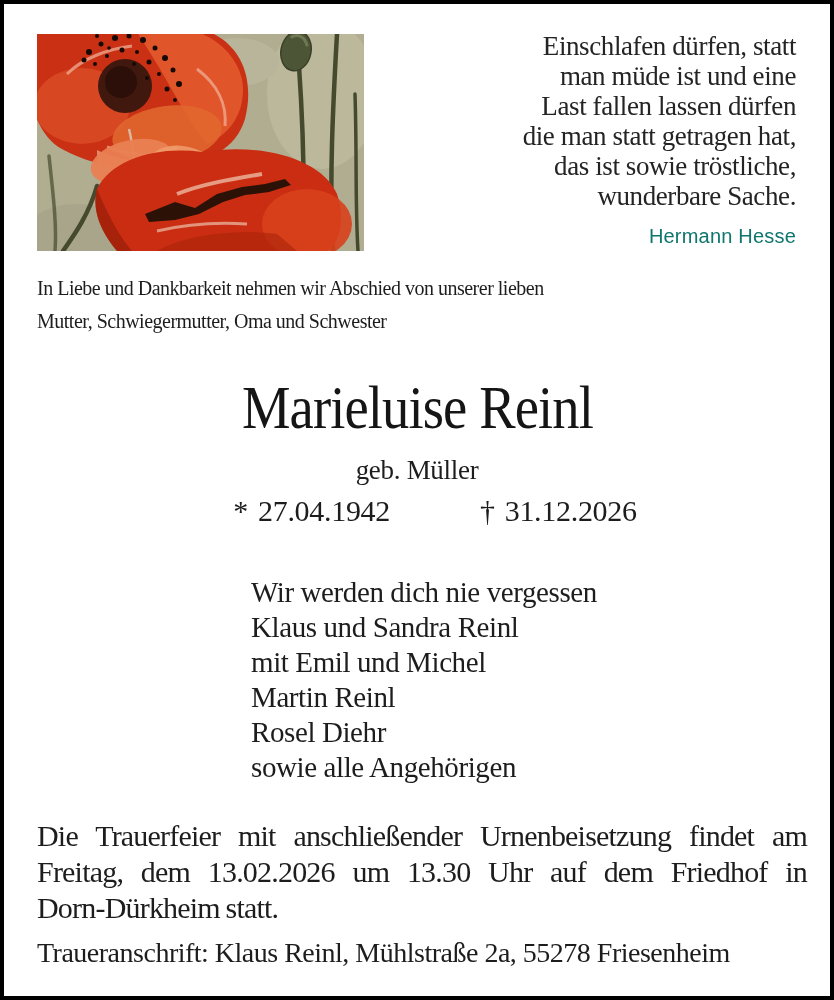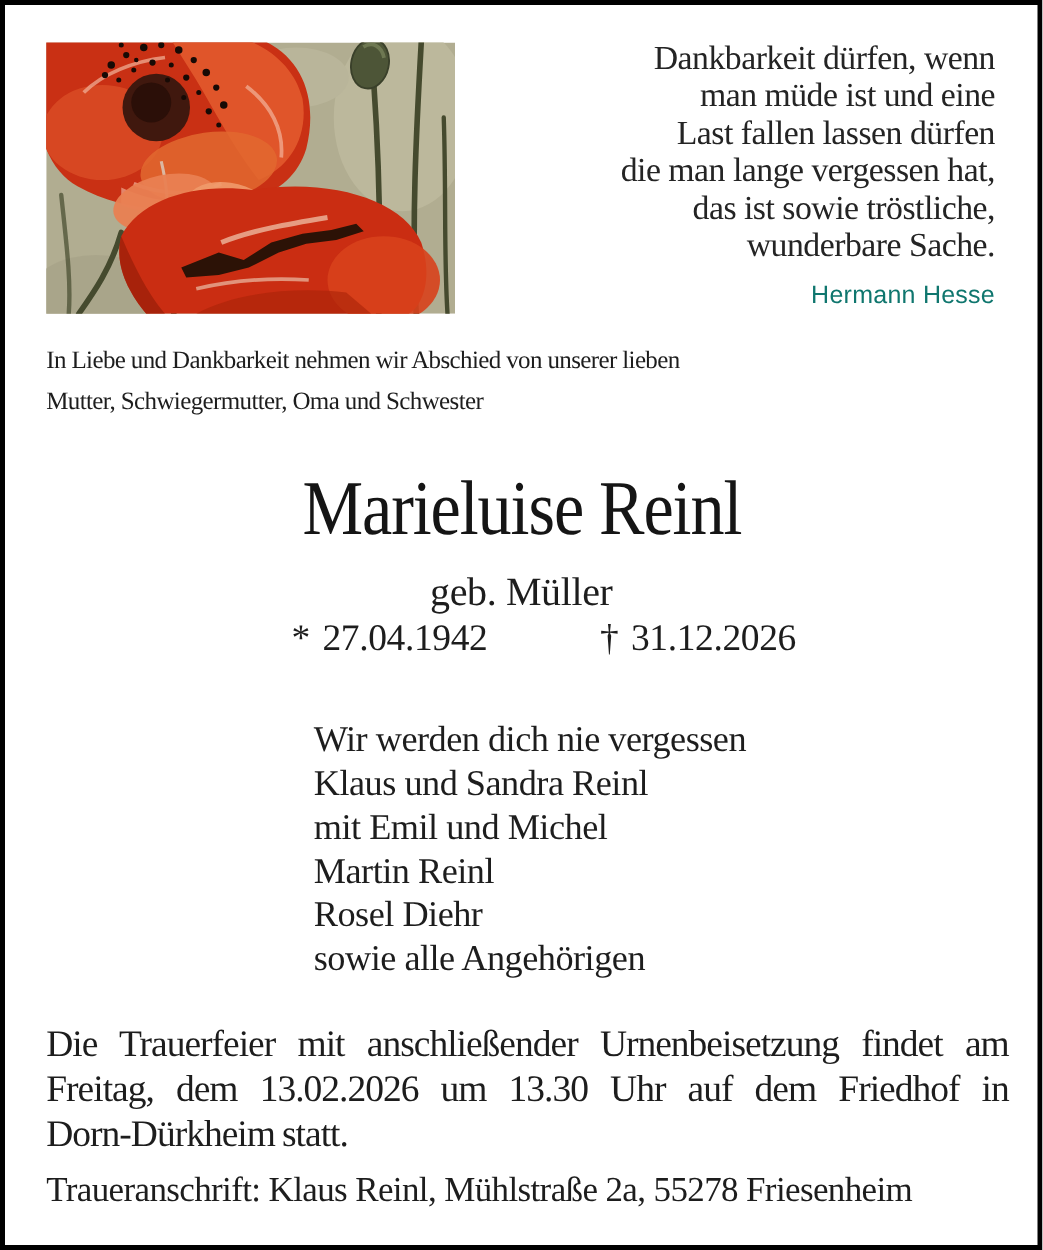--- a/index.html
+++ b/index.html
@@ -34,21 +34,21 @@
   }
   .name{
     position:absolute;left:0;right:0;top:368px;
     text-align:center;
     font-size:62px;font-weight:400;letter-spacing:-1px;
     color:#151515;
   }
   .name-inner{display:inline-block;transform:scaleX(0.88);transform-origin:center;}
   .maiden{
     position:absolute;left:0;right:0;top:451px;
-    text-align:center;font-size:32px;letter-spacing:-0.3px;
+    text-align:center;font-size:27px;letter-spacing:-0.3px;
   }
   .dates{
     position:absolute;left:0;right:0;top:490px;
     display:flex;justify-content:center;gap:90px;
     font-size:30px;letter-spacing:-0.3px;padding-left:36px;
   }
   .dates .sym{margin-right:10px;}
   .mourners{
     position:absolute;left:247px;top:571px;
     font-size:29px;line-height:35px;letter-spacing:-0.4px;
@@ -137,24 +137,24 @@
       <path d="M60,155 C75,190 85,205 95,217 L80,217 C66,200 54,178 60,155 Z" fill="#9e1f0a" opacity="0.8"></path>
       <ellipse cx="270" cy="190" rx="45" ry="35" fill="#d8411c" opacity="0.9"></ellipse>
       <path d="M120,217 C150,200 200,195 240,200 L260,217 Z" fill="#a82309" opacity="0.6"></path>
       <path d="M140,160 C165,150 195,145 225,140" stroke="#efc2a8" stroke-width="4" opacity="0.75" fill="none"></path>
       <path d="M108,180 L138,168 L158,174 L180,160 L205,153 L228,150 L248,145 L254,151 L232,158 L208,161 L186,168 L162,180 L138,186 L112,188 Z" fill="#2c1206"></path>
       <path d="M120,197 C150,190 180,188 210,190" stroke="#f0d7c2" stroke-width="3" opacity="0.6" fill="none"></path>
     </g>
   </svg>
 
   <div class="quote">
-    <div>Dankbarkeit dürfen, wenn</div>
+    <div>Einschlafen dürfen, statt</div>
     <div>man müde ist und eine</div>
     <div>Last fallen lassen dürfen</div>
-    <div>die man lange vergessen hat,</div>
+    <div>die man statt getragen hat,</div>
     <div>das ist sowie tröstliche,</div>
     <div>wunderbare Sache.</div>
     <div class="quote-attr">Hermann Hesse</div>
   </div>
 
   <div class="intro">
     <div>In Liebe und Dankbarkeit nehmen wir Abschied von unserer lieben</div>
     <div>Mutter, Schwiegermutter, Oma und Schwester</div>
   </div>
 

